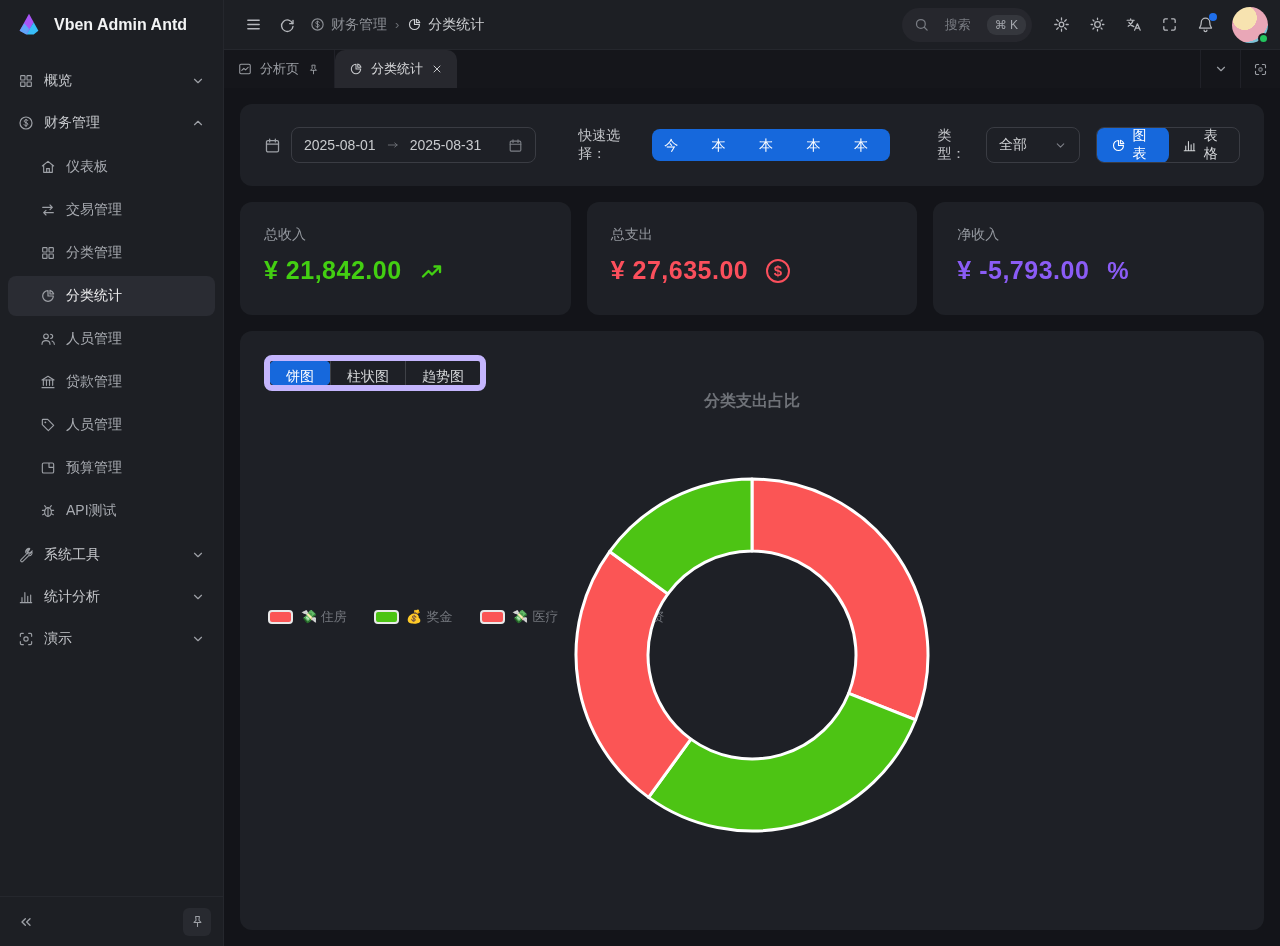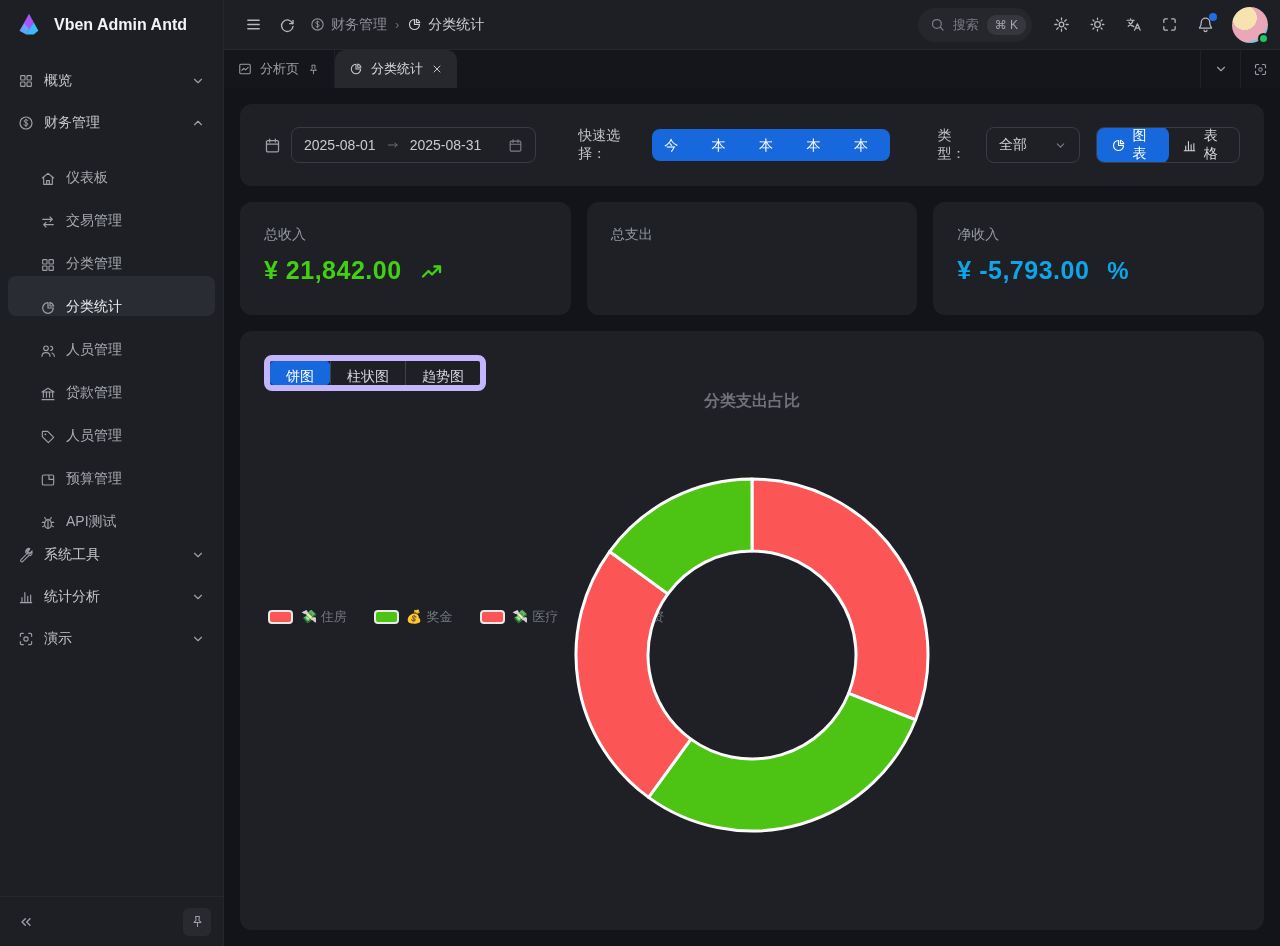--- a/index.html
+++ b/index.html
@@ -6,35 +6,35 @@
   html,body{width:1280px;height:946px;overflow:hidden}
   body{position:relative;background:#131419;font-family:"Liberation Sans","DejaVu Sans",sans-serif;color:#d5d6d9;font-size:14px}
   svg.ic{display:block;flex:none}
   
   .sidebar{position:absolute;left:0;top:0;width:224px;height:946px;background:#1d1f24;border-right:1px solid #25272d;display:flex;flex-direction:column}
   .logo-row{height:50px;display:flex;align-items:center;gap:10px;padding:0 14px;flex:none}
   .app-title{font-size:16px;font-weight:bold;color:#f2f3f4;white-space:nowrap}
   .nav{flex:1;padding:10px 8px;overflow:hidden}
   .nav-group{height:42px;display:flex;align-items:center;gap:10px;padding:0 10px;border-radius:8px;color:#c6c8cc;cursor:pointer}
   .nav-group .lbl{flex:1}
-  .nav-child{height:40px;display:flex;align-items:flex-end;gap:10px;padding:0 10px 0 32px;border-radius:8px;color:#a8abb1;margin:3px 0;cursor:pointer}
+  .nav-child{height:40px;display:flex;align-items:center;gap:10px;padding:0 10px 0 32px;border-radius:8px;color:#a8abb1;margin:3px 0;cursor:pointer}
   .nav-child.active{background:#2a2c33;color:#ededee}
   .nav .gicon{color:#9da0a6}
   .sb-footer{height:50px;border-top:1px solid #25272d;display:flex;align-items:center;justify-content:space-between;padding:0 12px;flex:none}
   .sb-btn{width:28px;height:28px;border-radius:6px;display:flex;align-items:center;justify-content:center;color:#9da0a6;cursor:pointer}
   .sb-btn.boxed{background:#282a30}
   
   .header{position:absolute;left:224px;top:0;right:0;height:50px;background:#1d1f24;border-bottom:1px solid #25272d;display:flex;align-items:center;padding:0 12px}
   .icon-btn{width:34px;height:34px;border-radius:8px;display:flex;align-items:center;justify-content:center;color:#b6b8bd;cursor:pointer;position:relative}
   .crumbs{display:flex;align-items:center;gap:8px;margin-left:6px;color:#8d9096}
   .crumb{display:flex;align-items:center;gap:6px}
   .crumb.current{color:#d0d2d5}
   .crumb-sep{color:#6b6e74;font-size:13px}
   .hd-right{margin-left:auto;display:flex;align-items:center;gap:2px}
-  .search-pill{display:flex;align-items:center;gap:8px;height:34px;background:#26272d;border-radius:17px;padding:0 6px 0 12px;margin-right:10px;cursor:pointer}
+  .search-pill{display:flex;align-items:center;gap:16px;height:34px;background:#26272d;border-radius:17px;padding:0 6px 0 12px;margin-right:10px;cursor:pointer}
   .search-ph{color:#797c83;font-size:13px}
   .kbd{background:#35373d;border-radius:9px;padding:3px 8px;font-size:12px;color:#a3a6ac;white-space:nowrap}
   .dot{position:absolute;top:5px;right:5px;width:8px;height:8px;border-radius:50%;background:#1f6feb}
   .avatar{width:36px;height:36px;border-radius:50%;margin-left:8px;position:relative;cursor:pointer;background:radial-gradient(circle at 35% 30%,#f7e3b0 0 35%,#e9a7b7 36% 70%,#7ec3d8 71%)}
   .avatar .status{position:absolute;right:-1px;bottom:-1px;width:11px;height:11px;border-radius:50%;background:#22c55e;border:2px solid #1d1f24}
   
   .tabbar{position:absolute;left:224px;top:50px;right:0;height:38px;background:#15161b;display:flex;align-items:stretch}
   .tab{display:flex;align-items:center;gap:8px;padding:0 14px;font-size:13px;color:#9b9ea4;border-right:1px solid #202128;cursor:pointer}
   .tab.active{background:#27282e;border-radius:10px 10px 0 0;color:#d8d9db;border-right:none}
   .tab .ticon{color:#9b9ea4}
@@ -478,24 +478,28 @@
       <div class="stat-label">总收入</div>
       <div class="stat-value" style="color: rgb(67, 207, 18);">
         <span>¥ 21,842.00</span>
         <svg class="ic" width="24" height="24">
             <use href="#i-trend-up"></use>
           </svg>
       </div>
     </div>
     <div class="card stat-card">
       <div class="stat-label">总支出</div>
+      <div class="stat-value" style="color: rgb(251, 79, 92);">
+        <span>¥ 27,635.00</span>
+        <span class="ring">$</span>
+      </div>
     </div>
     <div class="card stat-card">
       <div class="stat-label">净收入</div>
-      <div class="stat-value" style="color: #0ea5e9; align-items: center;">
+      <div class="stat-value" style="color: #8b5cf6; align-items: center;">
         <span>¥ -5,793.00</span>
         <span class="pct">%</span>
       </div>
     </div>
   </section>
 
   <section class="card chart-card">
     <div class="segmented">
       <span class="seg active">饼图</span>
       <span class="seg">柱状图</span>

